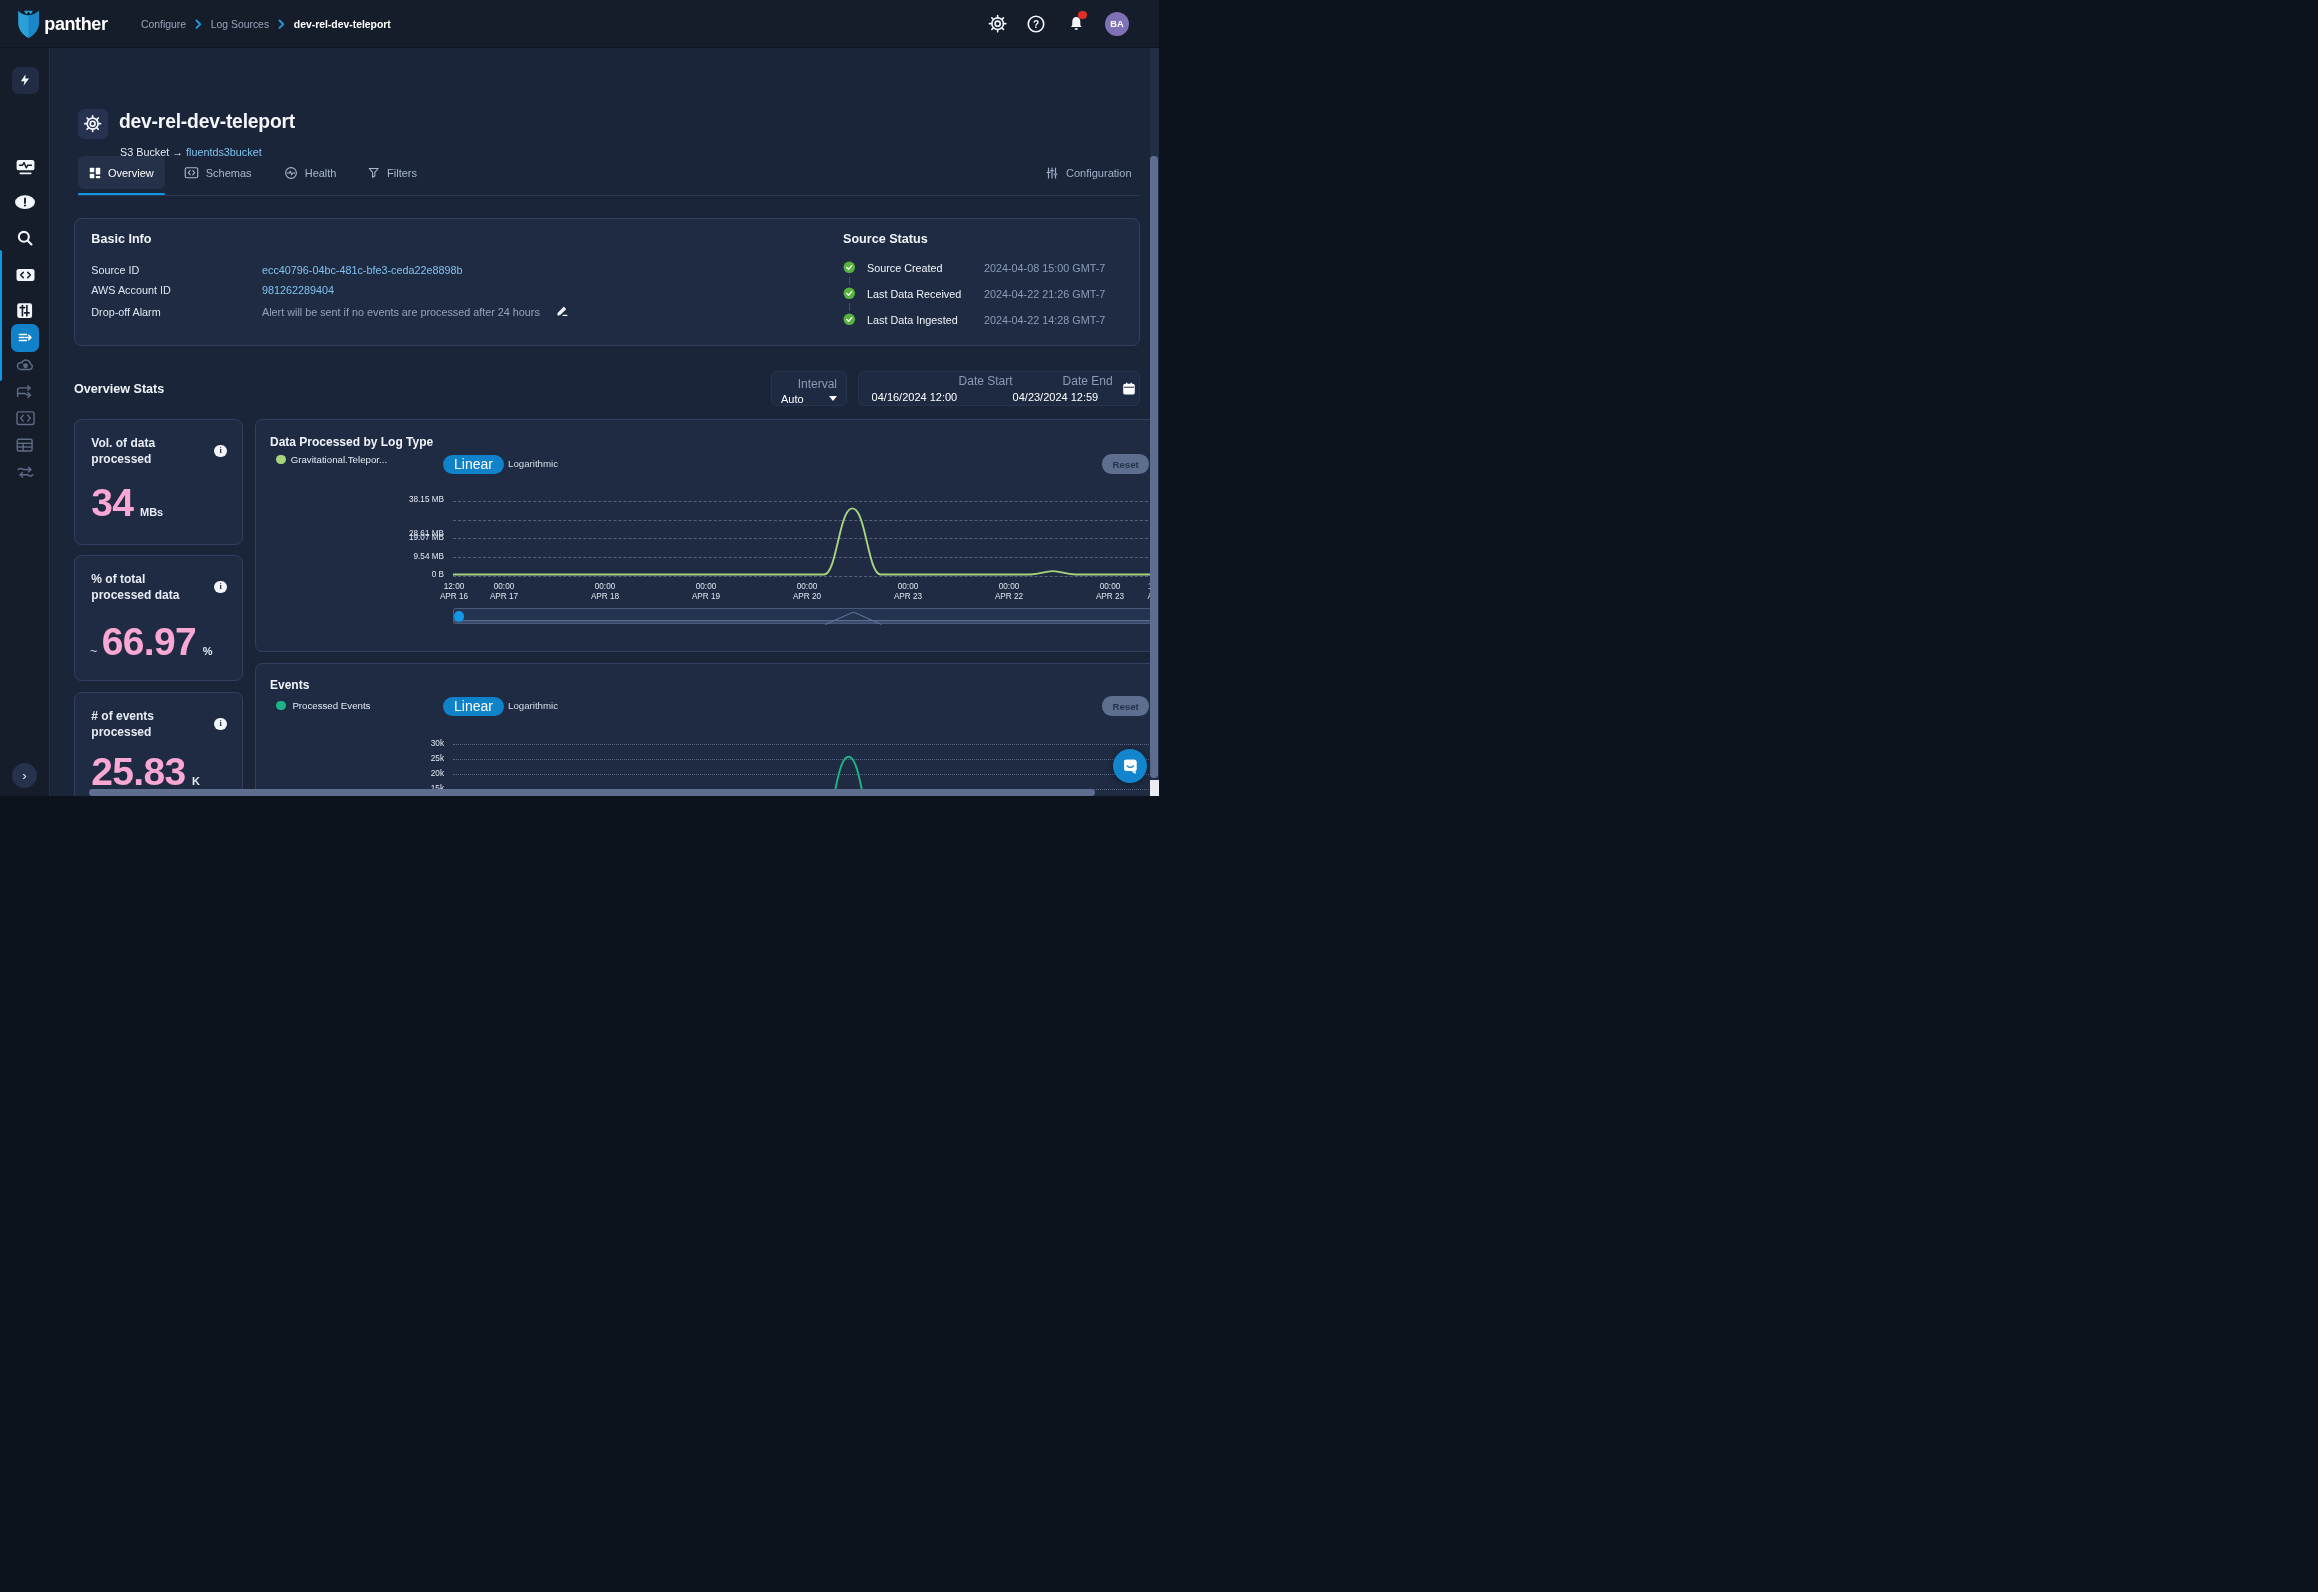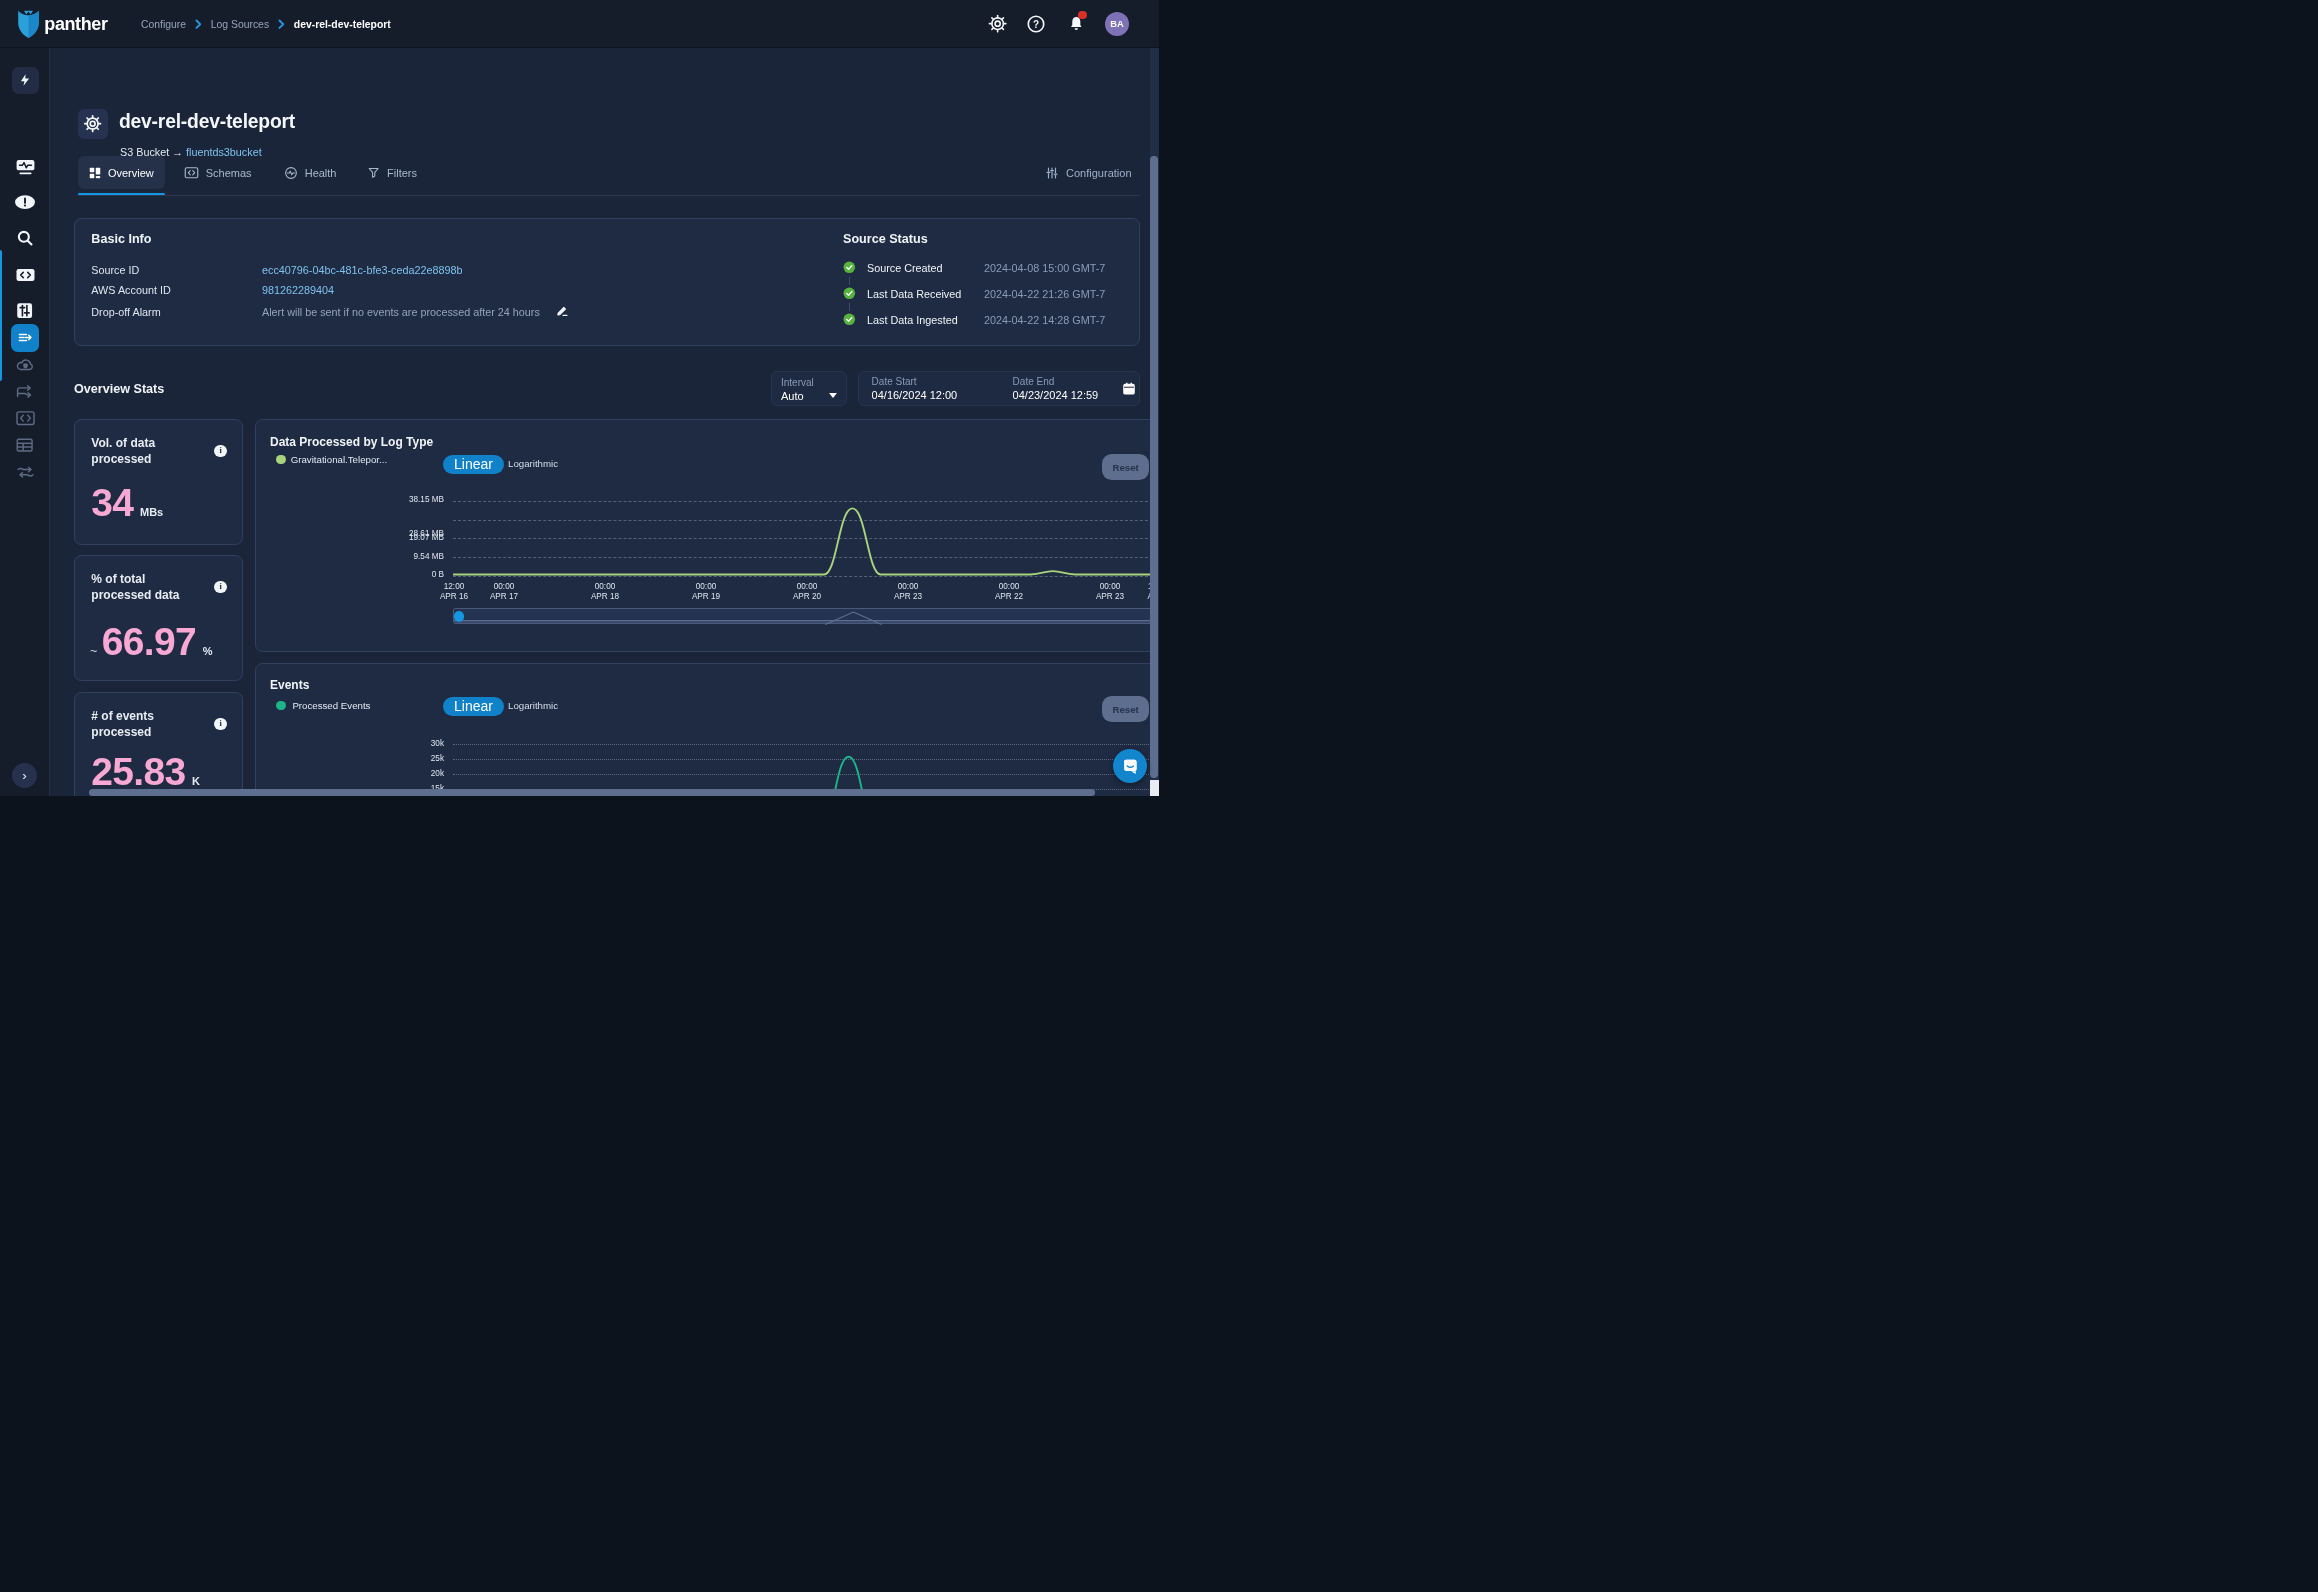--- a/index.html
+++ b/index.html
@@ -53,21 +53,21 @@
   .bi-label{font-size:10.8px;color:#dfe6f0;}
   .bi-link{font-size:10.8px;color:#7fc2ef;}
   .bi-muted{font-size:10.8px;color:#94a3bd;}
   .st-label{font-size:10.8px;color:#f0f4f9;}
   .st-value{font-size:10.8px;color:#8b9cb8;}
   .checkdot{width:12.6px;height:12.6px;}
 
   
   #ov-title{left:74px;top:382px;}
   .ctrlbox{background:#1e2a42;border-radius:6px;border:0.7px solid #27344e;}
-  .ctrl-label{font-size:10px;color:#8b9ab5;}
+  .ctrl-label{font-size:12px;color:#8b9ab5;text-align:right;}
   .ctrl-value{font-size:11px;color:#ffffff;font-weight:500;}
   #interval-box{left:771px;top:371px;width:76px;height:35px;padding:4.5px 9px;cursor:pointer;}
   #date-box{left:858px;top:371px;width:282px;height:35px;padding:4.5px 0 4.5px 12.6px;cursor:pointer;}
   .caret{width:0;height:0;border-left:4.5px solid transparent;border-right:4.5px solid transparent;border-top:5.2px solid #ffffff;}
 
   
   .statcard{left:74px;width:169px;height:126px;padding:16.3px;}
   .statcard h3{margin:0;font-size:12px;font-weight:600;color:#e8edf4;line-height:15.6px;max-width:111px;}
   .bigval{font-size:39px;font-weight:700;color:#f9a8d4;letter-spacing:-0.7px;line-height:1;}
   .valunit{font-size:11px;font-weight:600;color:#e4ebf3;margin-left:6.7px;}
@@ -78,21 +78,21 @@
   
   .chartcard{left:255px;width:921px;}
   #chart1-card{top:419px;height:233px;}
   #chart2-card{top:663px;height:267px;}
   .chart-title{font-size:12px;font-weight:700;color:#f0f4f9;}
   .legend-dot{width:9.7px;height:9.7px;border-radius:50%;}
   .legend-label{font-size:9.7px;color:#e2e9f2;}
   .pill-linear{height:18.6px;padding:0 11px;border-radius:9.7px;background:#1082ca;color:#fff;
                font-size:14px;display:flex;align-items:center;border:none;cursor:pointer;font-family:inherit;}
   .pill-log{font-size:9.7px;color:#d6deea;background:none;border:none;cursor:pointer;font-family:inherit;}
-  .pill-reset{height:26px;padding:0 10.4px;border-radius:9.7px;background:#5d6e8e;color:#27334d;font-weight:600;
+  .pill-reset{height:20px;padding:0 10.4px;border-radius:9.7px;background:#5d6e8e;color:#27334d;font-weight:600;
               font-size:9.7px;display:flex;align-items:center;border:none;cursor:pointer;font-family:inherit;}
   .ytick{position:absolute;width:46px;text-align:right;font-size:8.2px;color:#e2e8f1;}
   .grid-dash{position:absolute;left:453px;width:720px;height:0;border-top:1.1px dashed #55617a;}
   .grid-dot{position:absolute;left:453px;width:720px;height:0;border-top:1.1px dotted #5a6780;}
   .xtick{position:absolute;top:582px;transform:translateX(-50%);text-align:center;font-size:8.2px;
          line-height:10px;color:#dfe6ef;white-space:nowrap;}
   #navigator{left:453px;top:608px;width:709px;height:16.3px;background:#243350;border:0.7px solid #49597a;
              border-radius:2.2px;overflow:visible;}
   #nav-baseline{position:absolute;left:0;bottom:0;width:100%;height:3px;background:#3a4a6b;border-top:0.7px solid #5b6d90;}
   .nav-handle{position:absolute;top:2.2px;width:10.4px;height:10.4px;border-radius:50%;background:#1596e3;cursor:ew-resize;}

